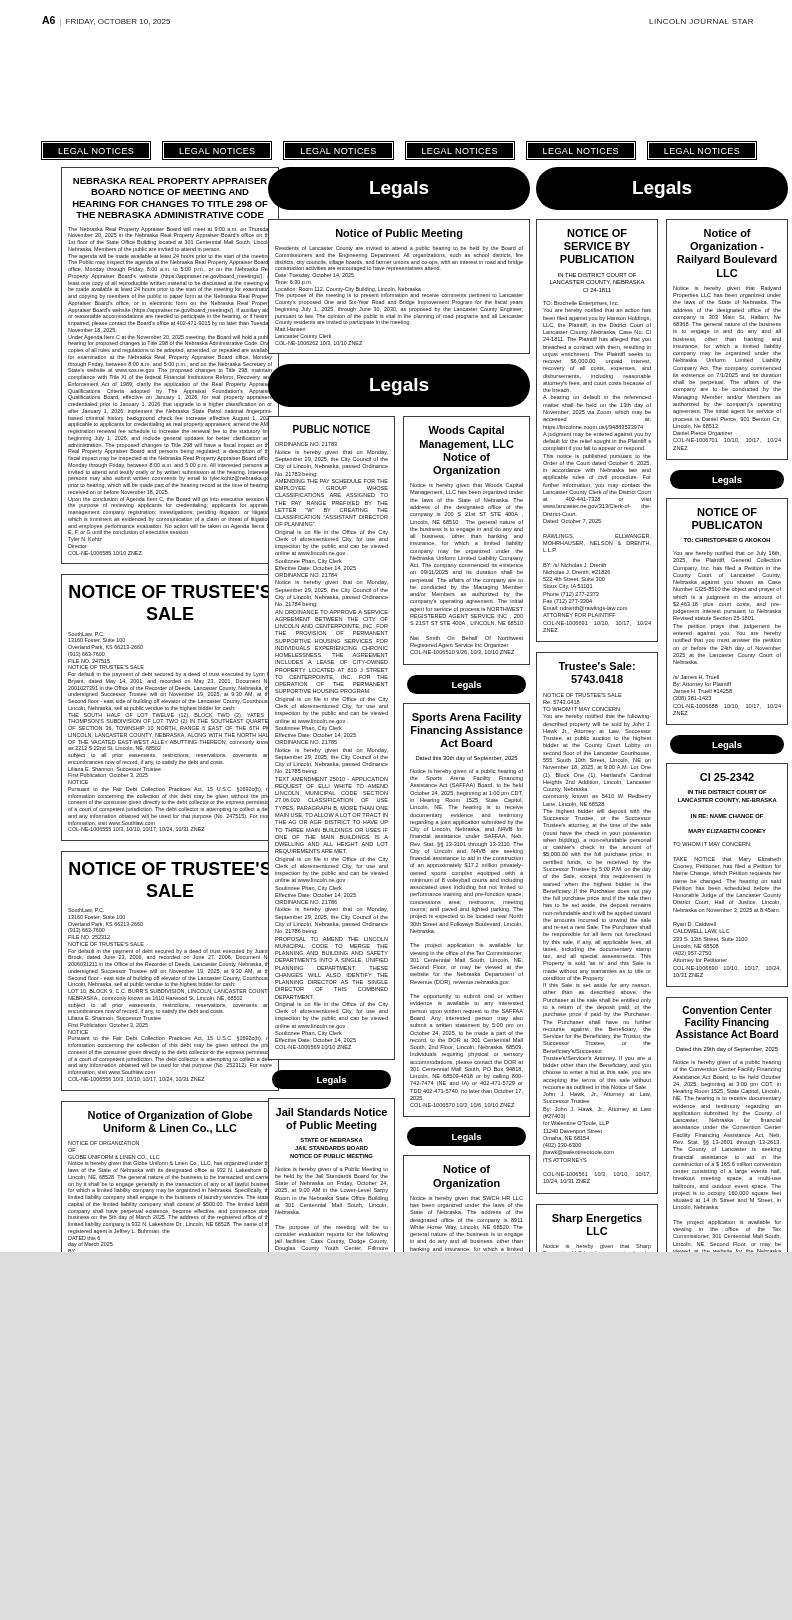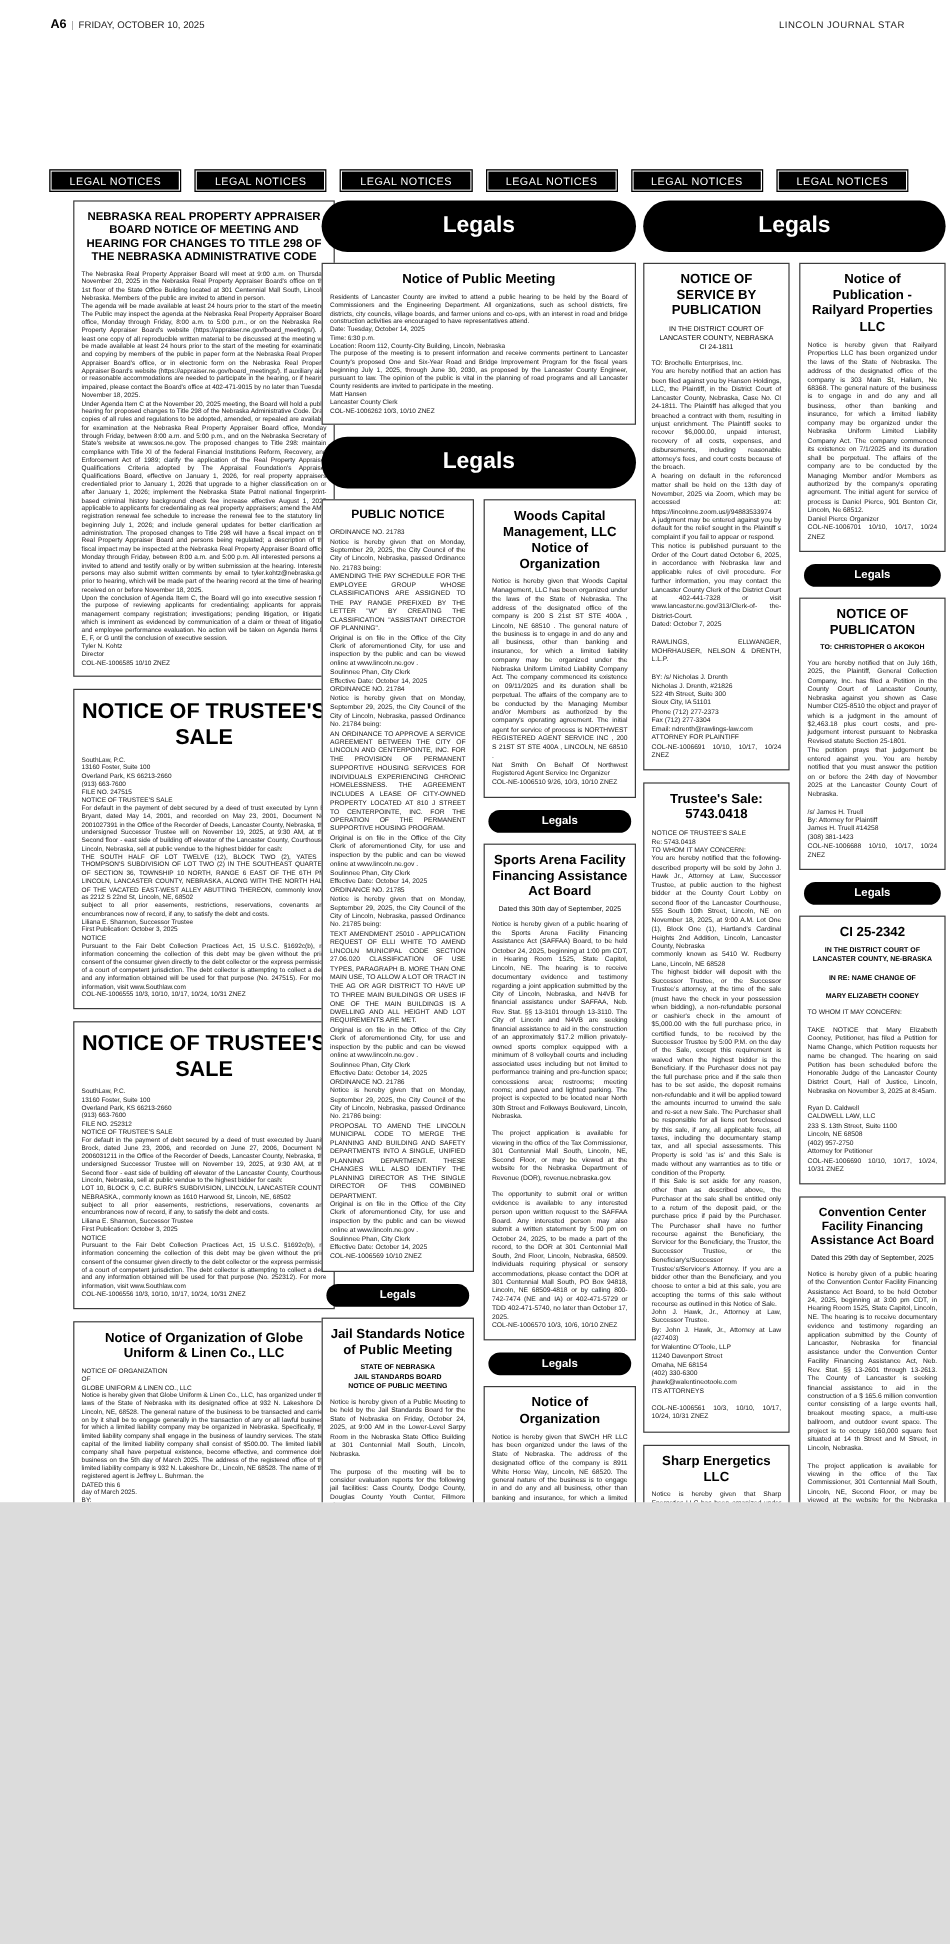--- a/index.html
+++ b/index.html
@@ -273,21 +273,21 @@
         </div>
         <div class="notice">
           <div class="t t-lg">Sharp Energetics LLC</div>
           <div class="body">Notice is hereby given that Sharp Energetics LLC has been organized under the laws of the State of Nebraska. The address of the designated office of the company is 2616 Rathbone Rd, Lincoln, NE 68502. The general nature of the business is to engage in and do any and all business, other than banking and insurance, for which a limited liability company may be organized under the Nebraska Uniform Limited Liability Company Act. The company commenced its existence on 09/24/2025 and its duration shall be perpetual. The affairs of the company are to be conducted by the Managing Member and/or Members as authorized by the company's operating agreement. The initial agent for service of process is Molly Ostrander (Sharp), 2616 Rathbone Rd, Lincoln, NE 68502.
 Sharp Energetics LLC Organizer
 COL-NE-1006692 10/10, 10/17, 10/24 ZNEZ</div>
         </div>
       </div>
       <div class="rcol">
         <div class="notice">
-          <div class="t t-lg">Notice of Publication - Railyard Properties LLC</div>
+          <div class="t t-lg">Notice of Organization - Railyard Boulevard LLC</div>
           <div class="body">Notice is hereby given that Railyard Properties LLC has been organized under the laws of the State of Nebraska. The address of the designated office of the company is 303 Main St, Hallam, Ne 68368. The general nature of the business is to engage in and do any and all business, other than banking and insurance, for which a limited liability company may be organized under the Nebraska Uniform Limited Liability Company Act. The company commenced its existence on 7/1/2025 and its duration shall be perpetual. The affairs of the company are to be conducted by the Managing Member and/or Members as authorized by the company's operating agreement. The initial agent for service of process is Daniel Pierce, 901 Benton Cir, Lincoln, Ne 68512.
 Daniel Pierce Organizer
 COL-NE-1006701 10/10, 10/17, 10/24 ZNEZ</div>
         </div>
         <div class="legals-pill">Legals</div>
         <div class="notice">
           <div class="t t-lg">NOTICE OF PUBLICATON</div>
           <div class="sub">TO: CHRISTOPHER G AKOKOH</div>
           <div class="body">You are hereby notified that on July 16th, 2025, the Plaintiff, General Collection Company, Inc. has filed a Petition in the County Court of Lancaster County, Nebraska against you shown as Case Number CI25-8510 the object and prayer of which is a judgment in the amount of $2,463.18 plus court costs, and pre-judgement interest pursuant to Nebraska Revised statute Section 25-1801.
 The petition prays that judgement be entered against you. You are hereby notified that you must answer the petition on or before the 24th day of November 2025 at the Lancaster County Court of Nebraska.

